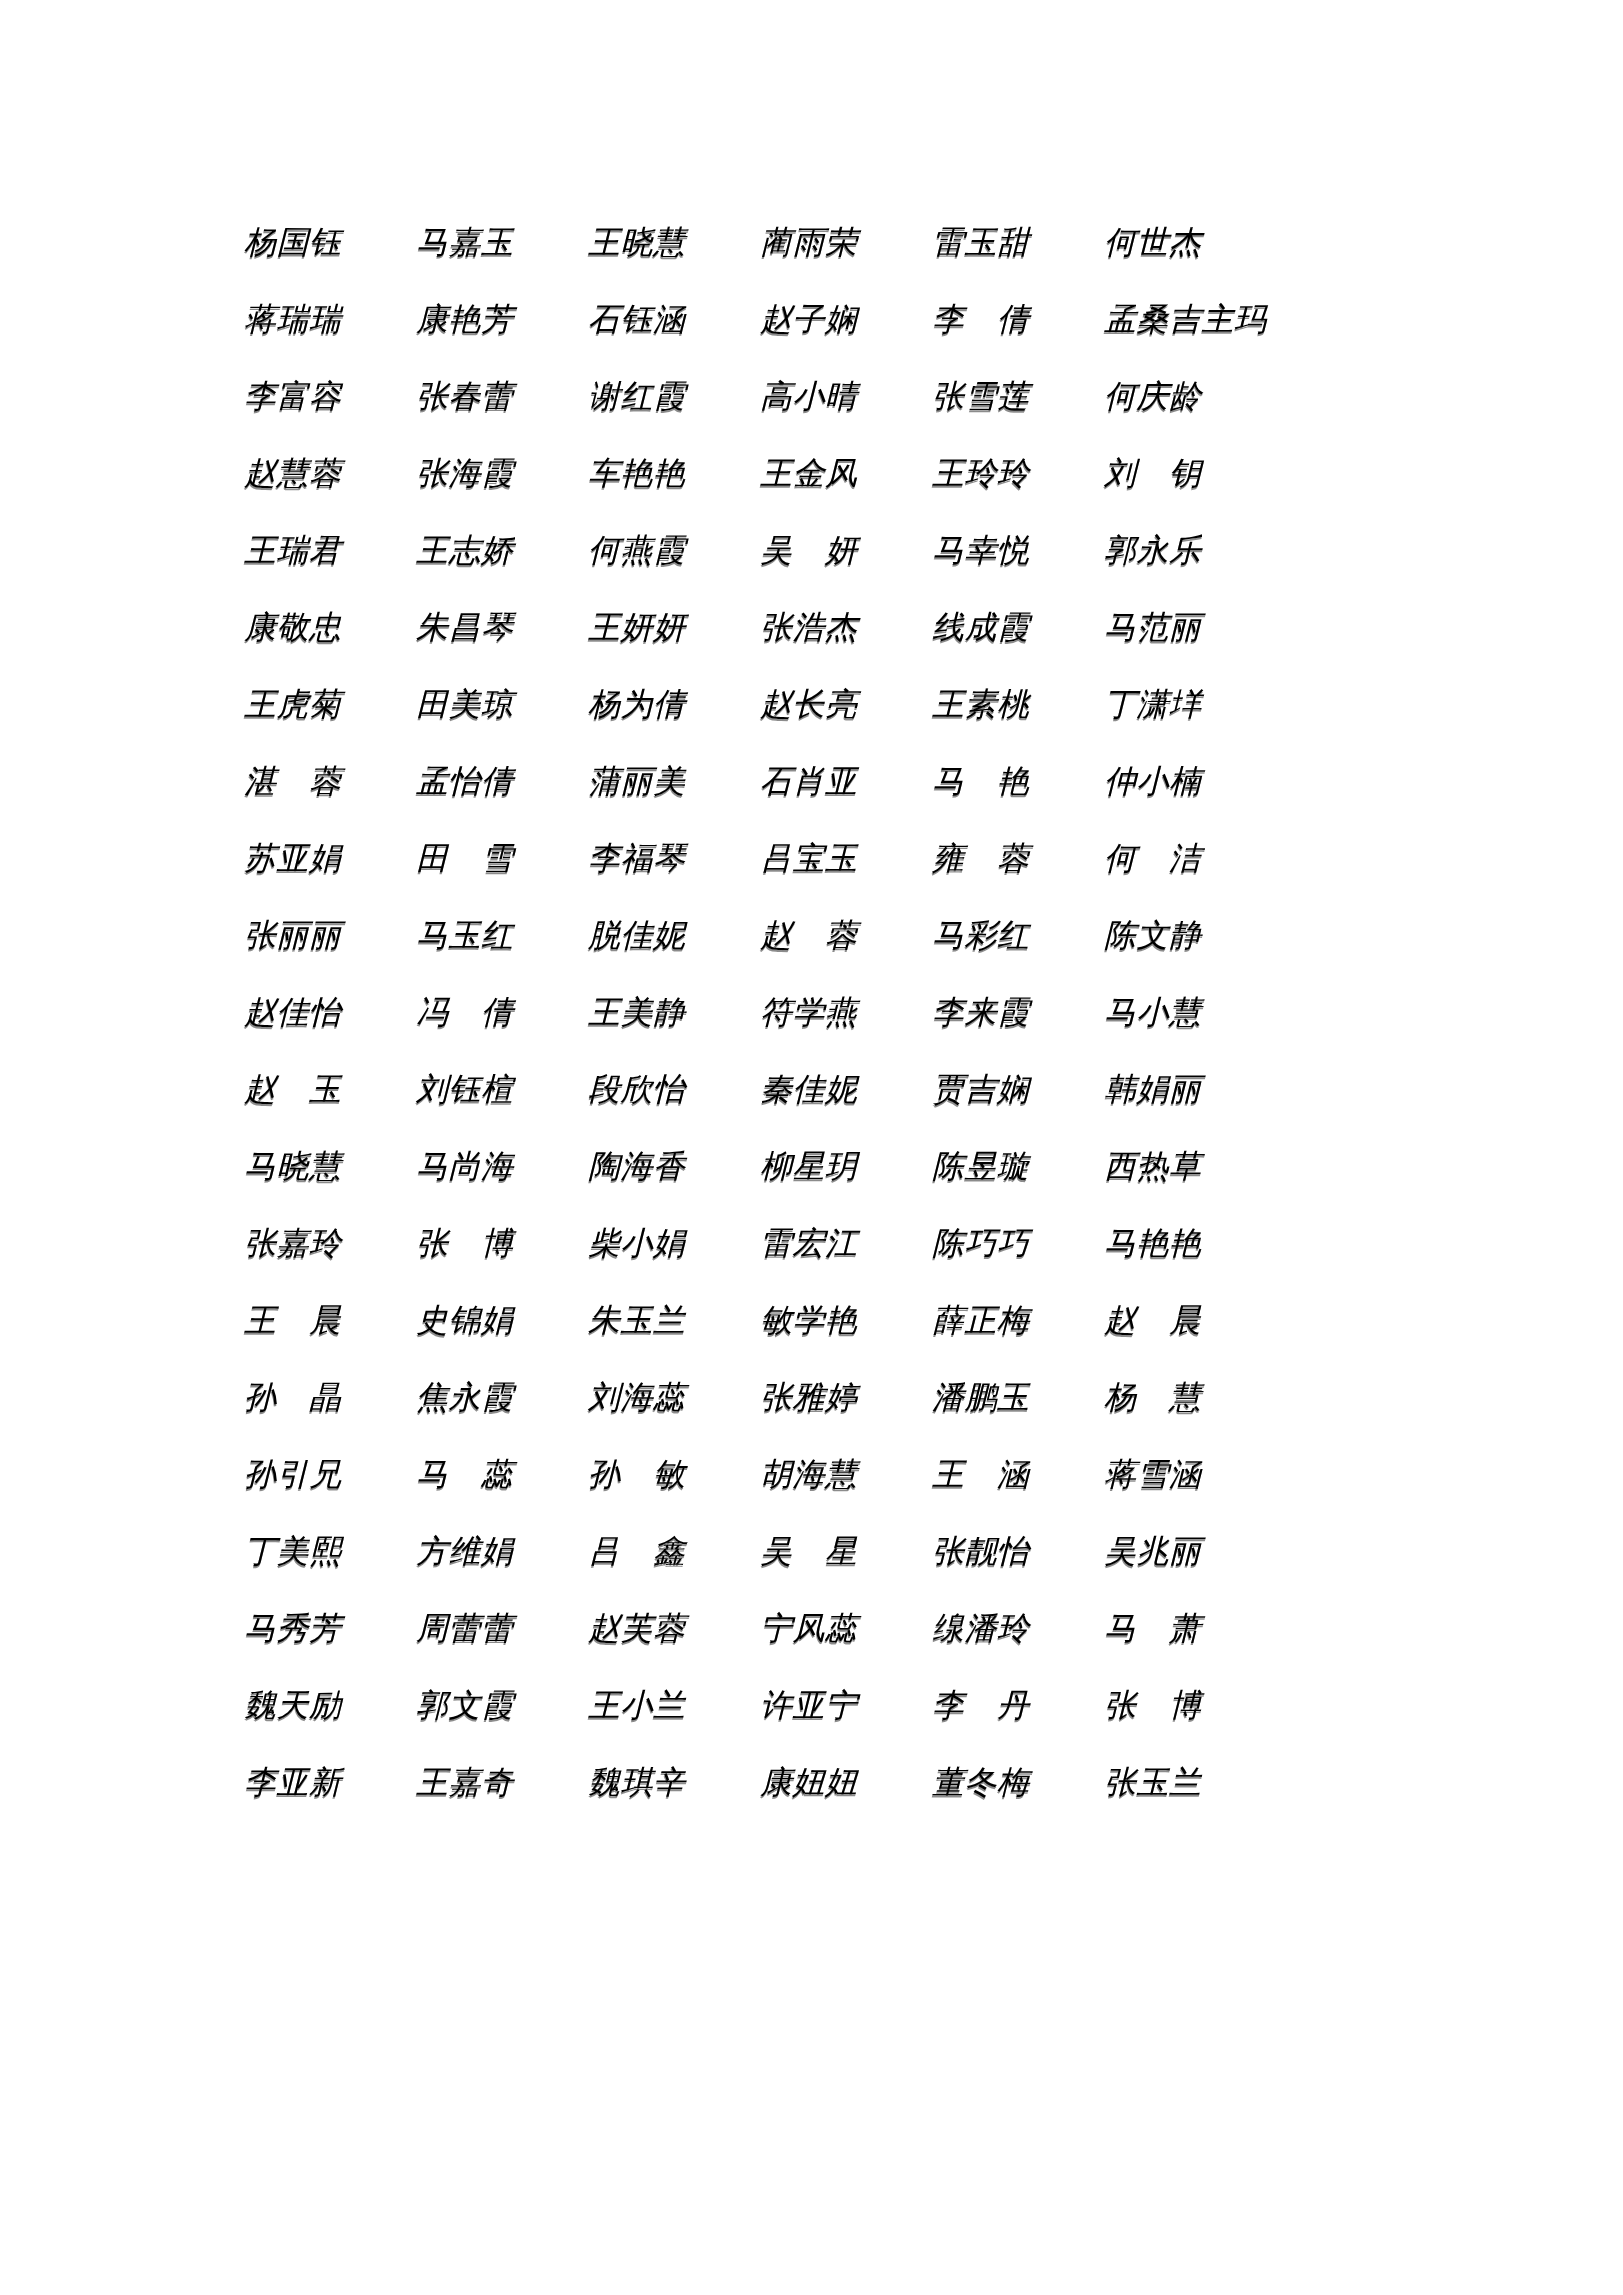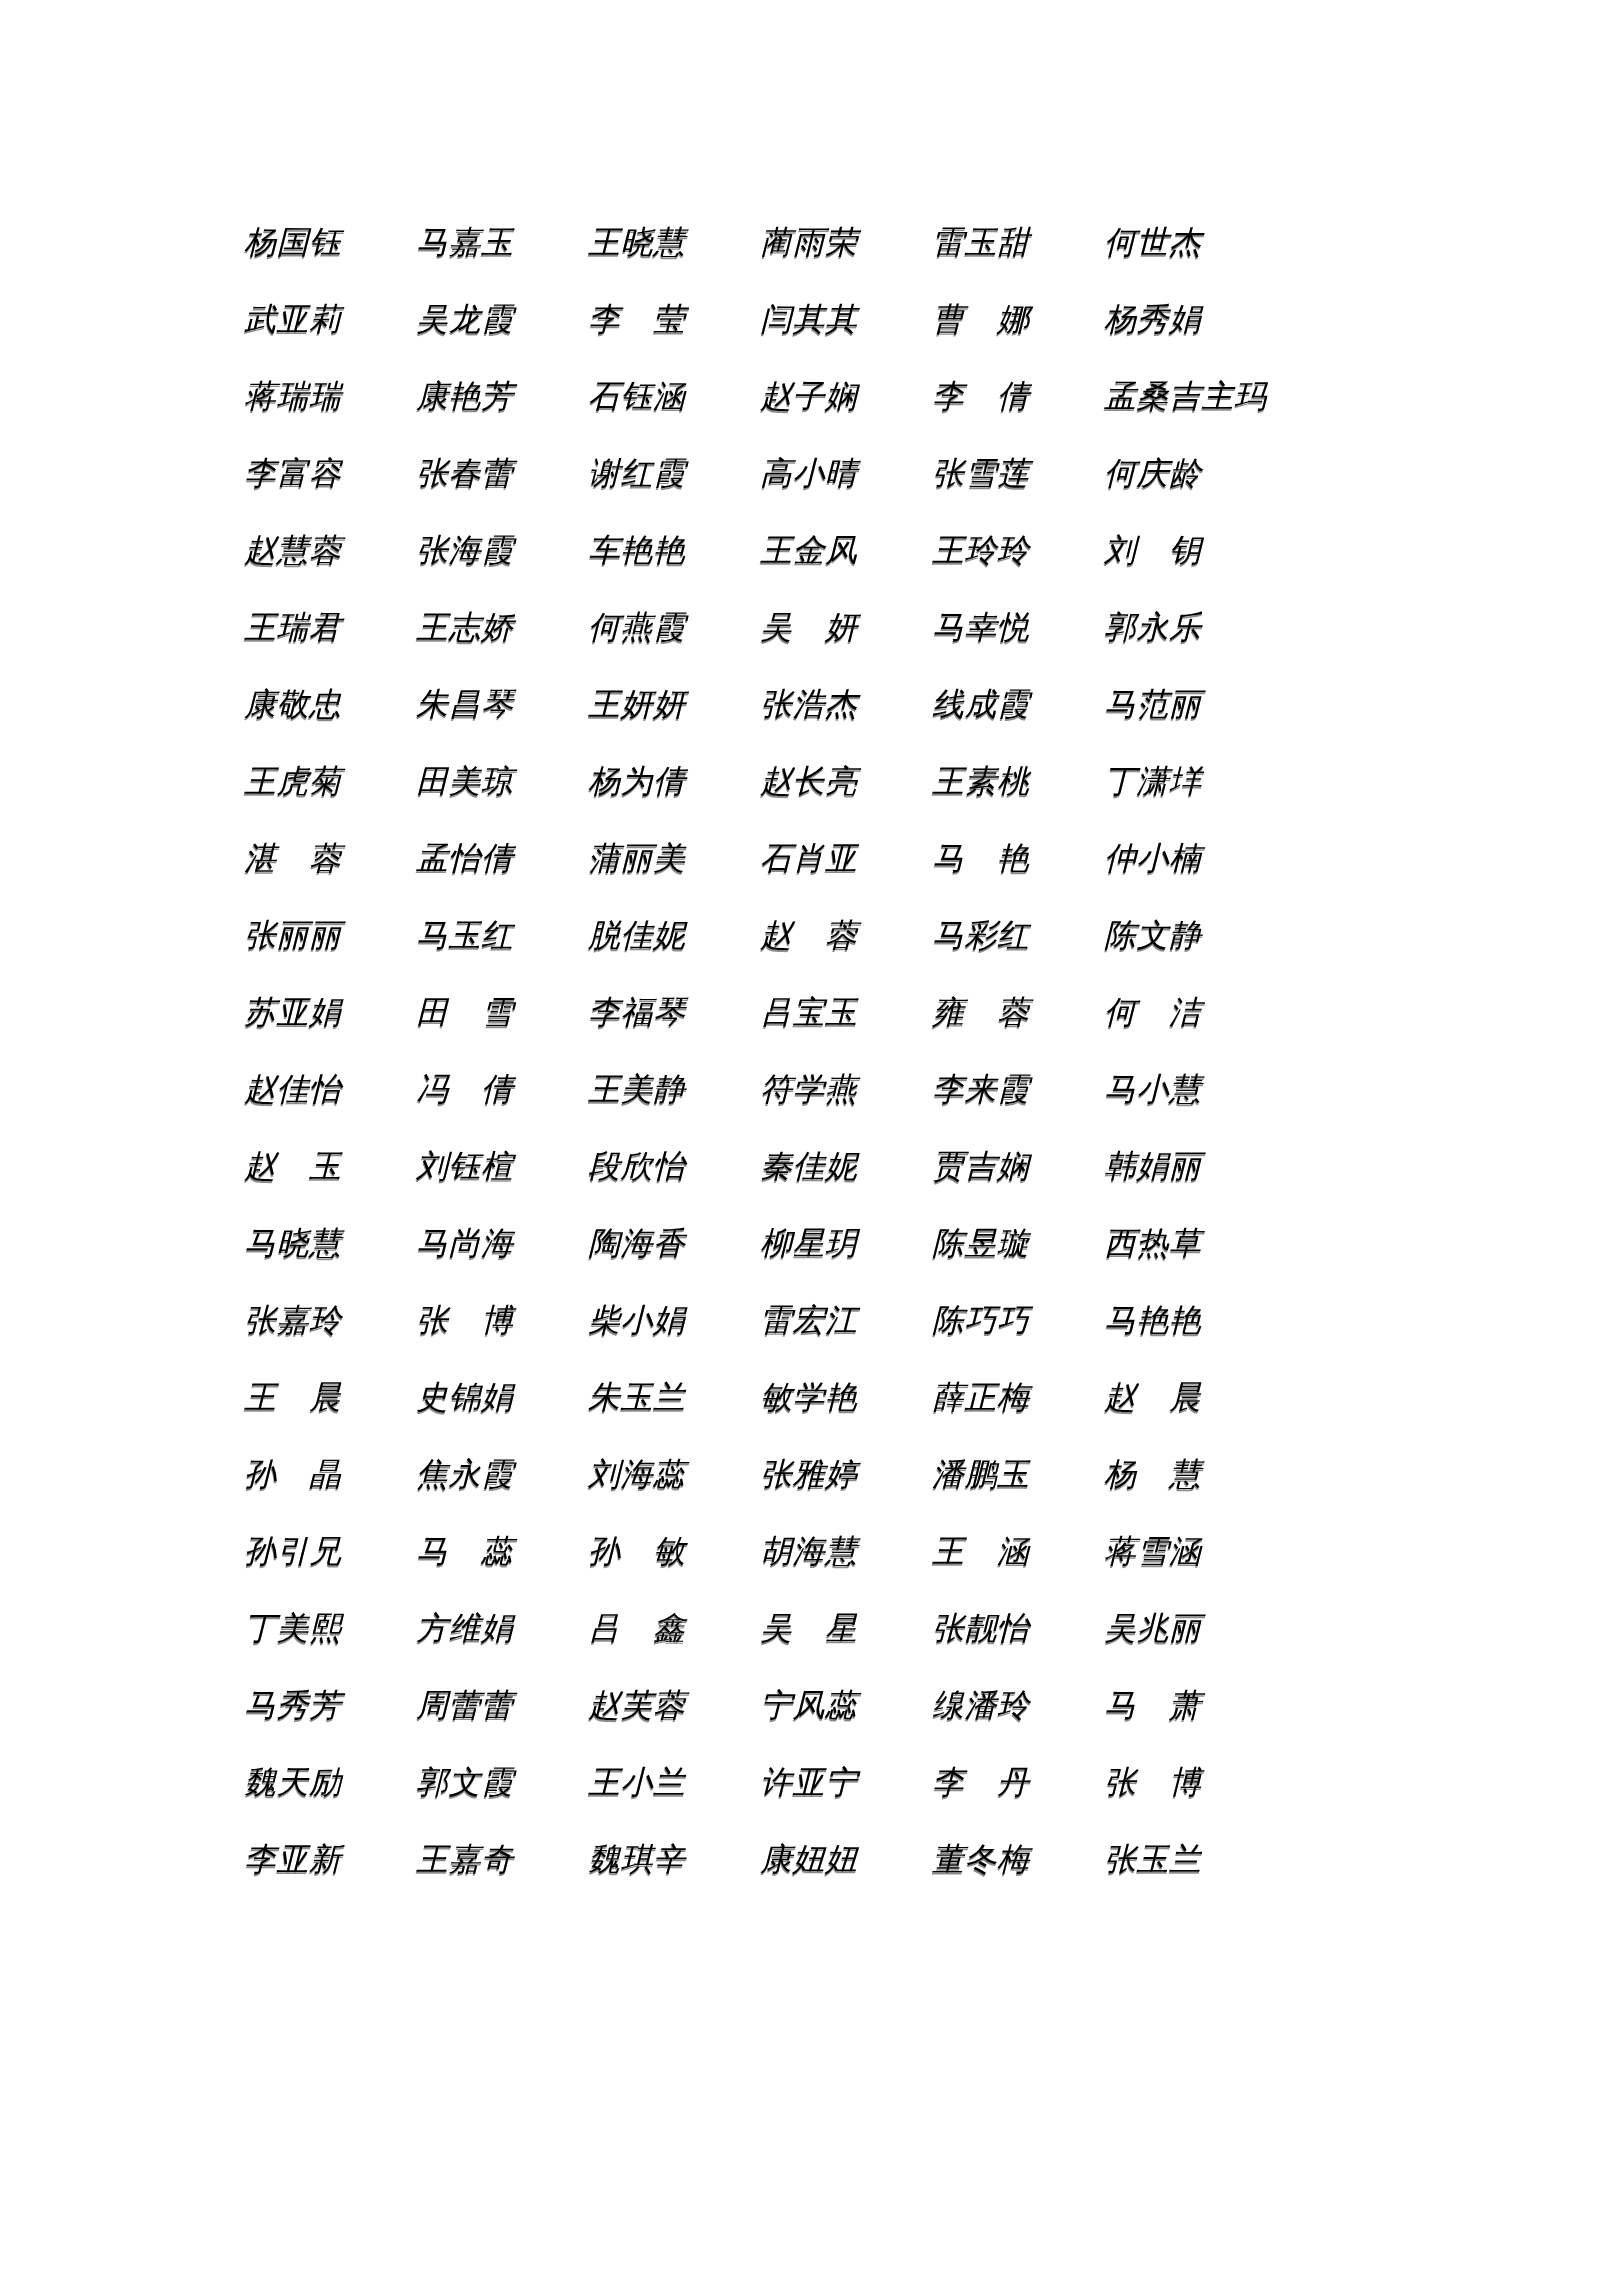--- a/index.html
+++ b/index.html
@@ -46,28 +46,20 @@
   <div class="names-grid">
       <div class="name-row">
         <span class="name-cell">杨国钰</span>
         <span class="name-cell">马嘉玉</span>
         <span class="name-cell">王晓慧</span>
         <span class="name-cell">蔺雨荣</span>
         <span class="name-cell">雷玉甜</span>
         <span class="name-cell">何世杰</span>
       </div>
       <div class="name-row">
-        <span class="name-cell">武亚莉</span>
-        <span class="name-cell">吴龙霞</span>
-        <span class="name-cell">李　莹</span>
-        <span class="name-cell">闫其其</span>
-        <span class="name-cell">曹　娜</span>
-        <span class="name-cell">杨秀娟</span>
-      </div>
-      <div class="name-row">
         <span class="name-cell">蒋瑞瑞</span>
         <span class="name-cell">康艳芳</span>
         <span class="name-cell">石钰涵</span>
         <span class="name-cell">赵子娴</span>
         <span class="name-cell">李　倩</span>
         <span class="name-cell">孟桑吉主玛</span>
       </div>
       <div class="name-row">
         <span class="name-cell">李富容</span>
         <span class="name-cell">张春蕾</span>
@@ -110,36 +102,36 @@
       </div>
       <div class="name-row">
         <span class="name-cell">湛　蓉</span>
         <span class="name-cell">孟怡倩</span>
         <span class="name-cell">蒲丽美</span>
         <span class="name-cell">石肖亚</span>
         <span class="name-cell">马　艳</span>
         <span class="name-cell">仲小楠</span>
       </div>
       <div class="name-row">
+        <span class="name-cell">苏亚娟</span>
+        <span class="name-cell">田　雪</span>
+        <span class="name-cell">李福琴</span>
+        <span class="name-cell">吕宝玉</span>
+        <span class="name-cell">雍　蓉</span>
+        <span class="name-cell">何　洁</span>
+      </div>
+      <div class="name-row">
         <span class="name-cell">张丽丽</span>
         <span class="name-cell">马玉红</span>
         <span class="name-cell">脱佳妮</span>
         <span class="name-cell">赵　蓉</span>
         <span class="name-cell">马彩红</span>
         <span class="name-cell">陈文静</span>
       </div>
       <div class="name-row">
-        <span class="name-cell">苏亚娟</span>
-        <span class="name-cell">田　雪</span>
-        <span class="name-cell">李福琴</span>
-        <span class="name-cell">吕宝玉</span>
-        <span class="name-cell">雍　蓉</span>
-        <span class="name-cell">何　洁</span>
-      </div>
-      <div class="name-row">
         <span class="name-cell">赵佳怡</span>
         <span class="name-cell">冯　倩</span>
         <span class="name-cell">王美静</span>
         <span class="name-cell">符学燕</span>
         <span class="name-cell">李来霞</span>
         <span class="name-cell">马小慧</span>
       </div>
       <div class="name-row">
         <span class="name-cell">赵　玉</span>
         <span class="name-cell">刘钰楦</span>

